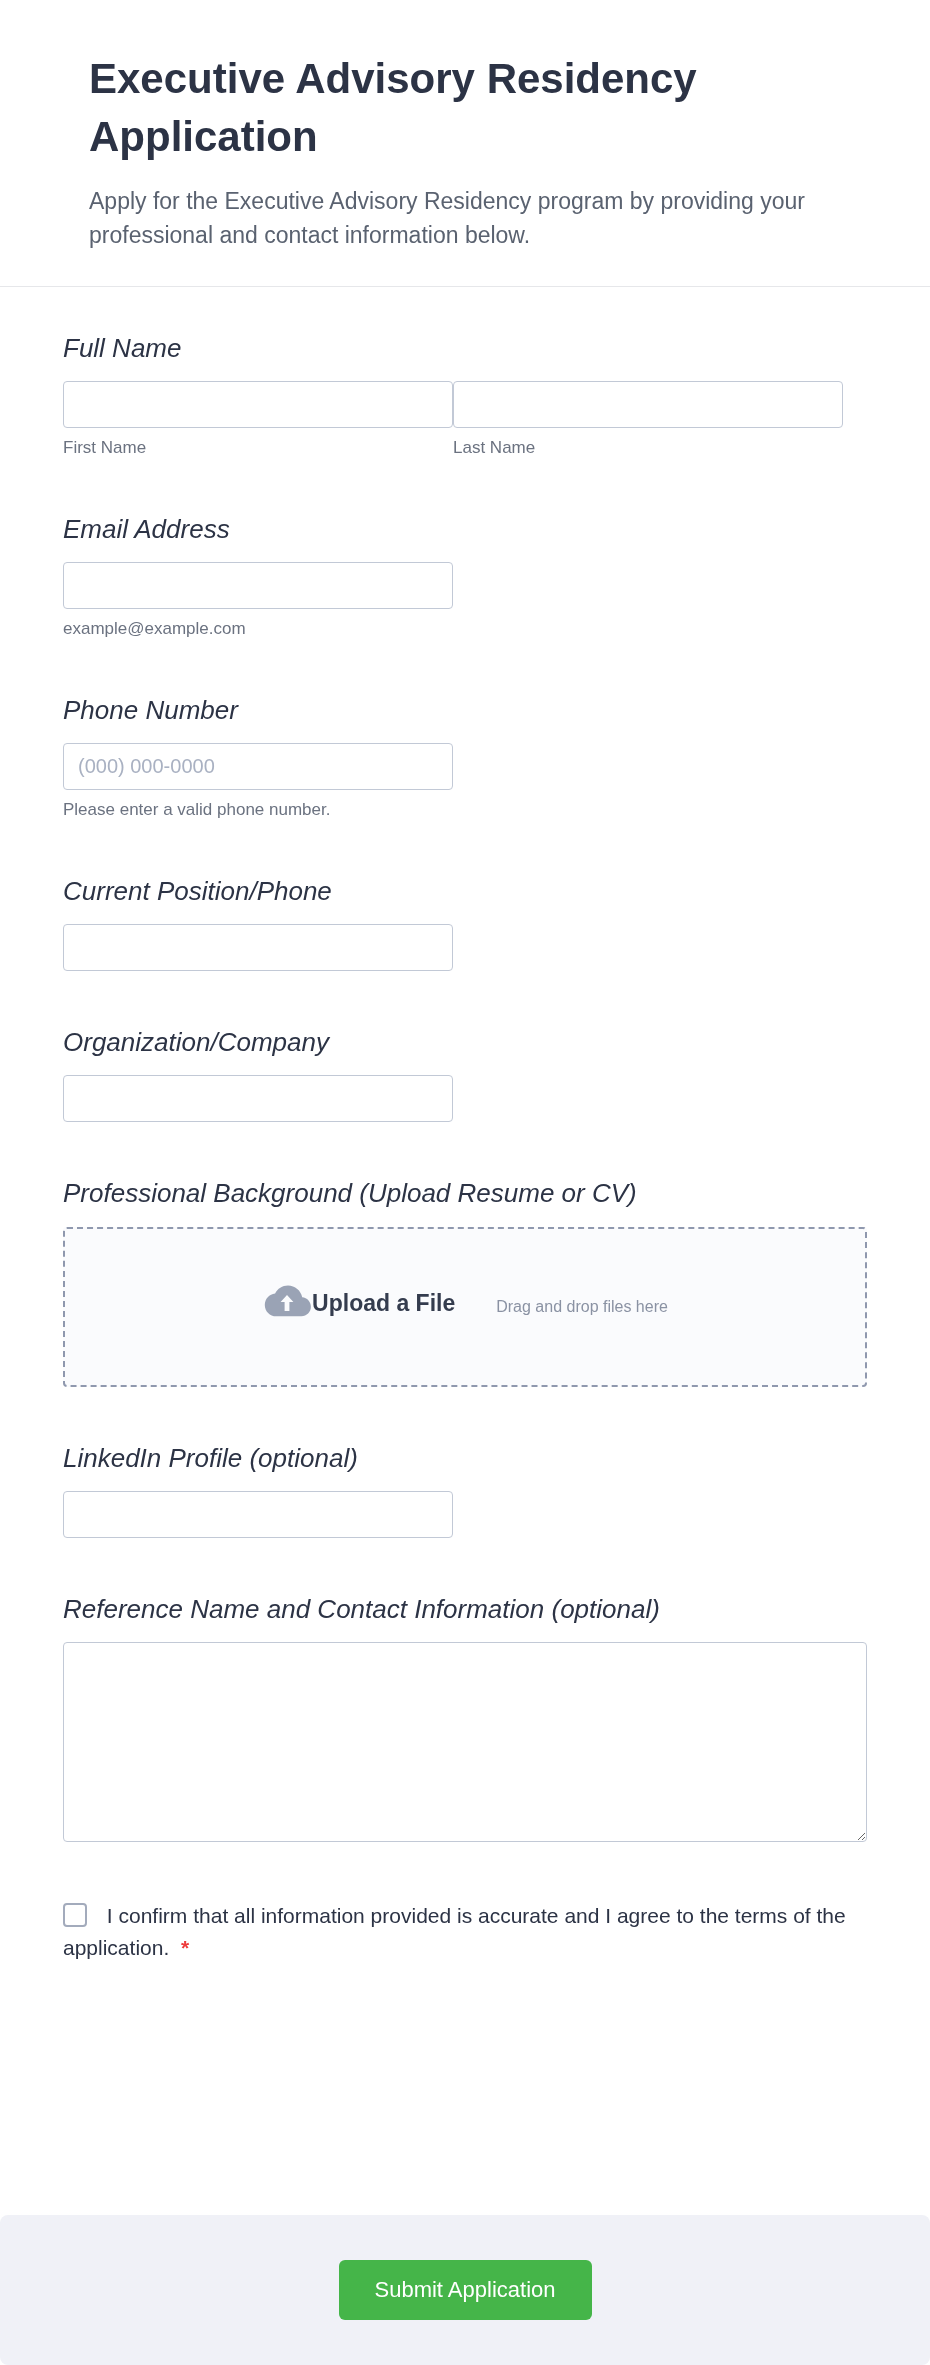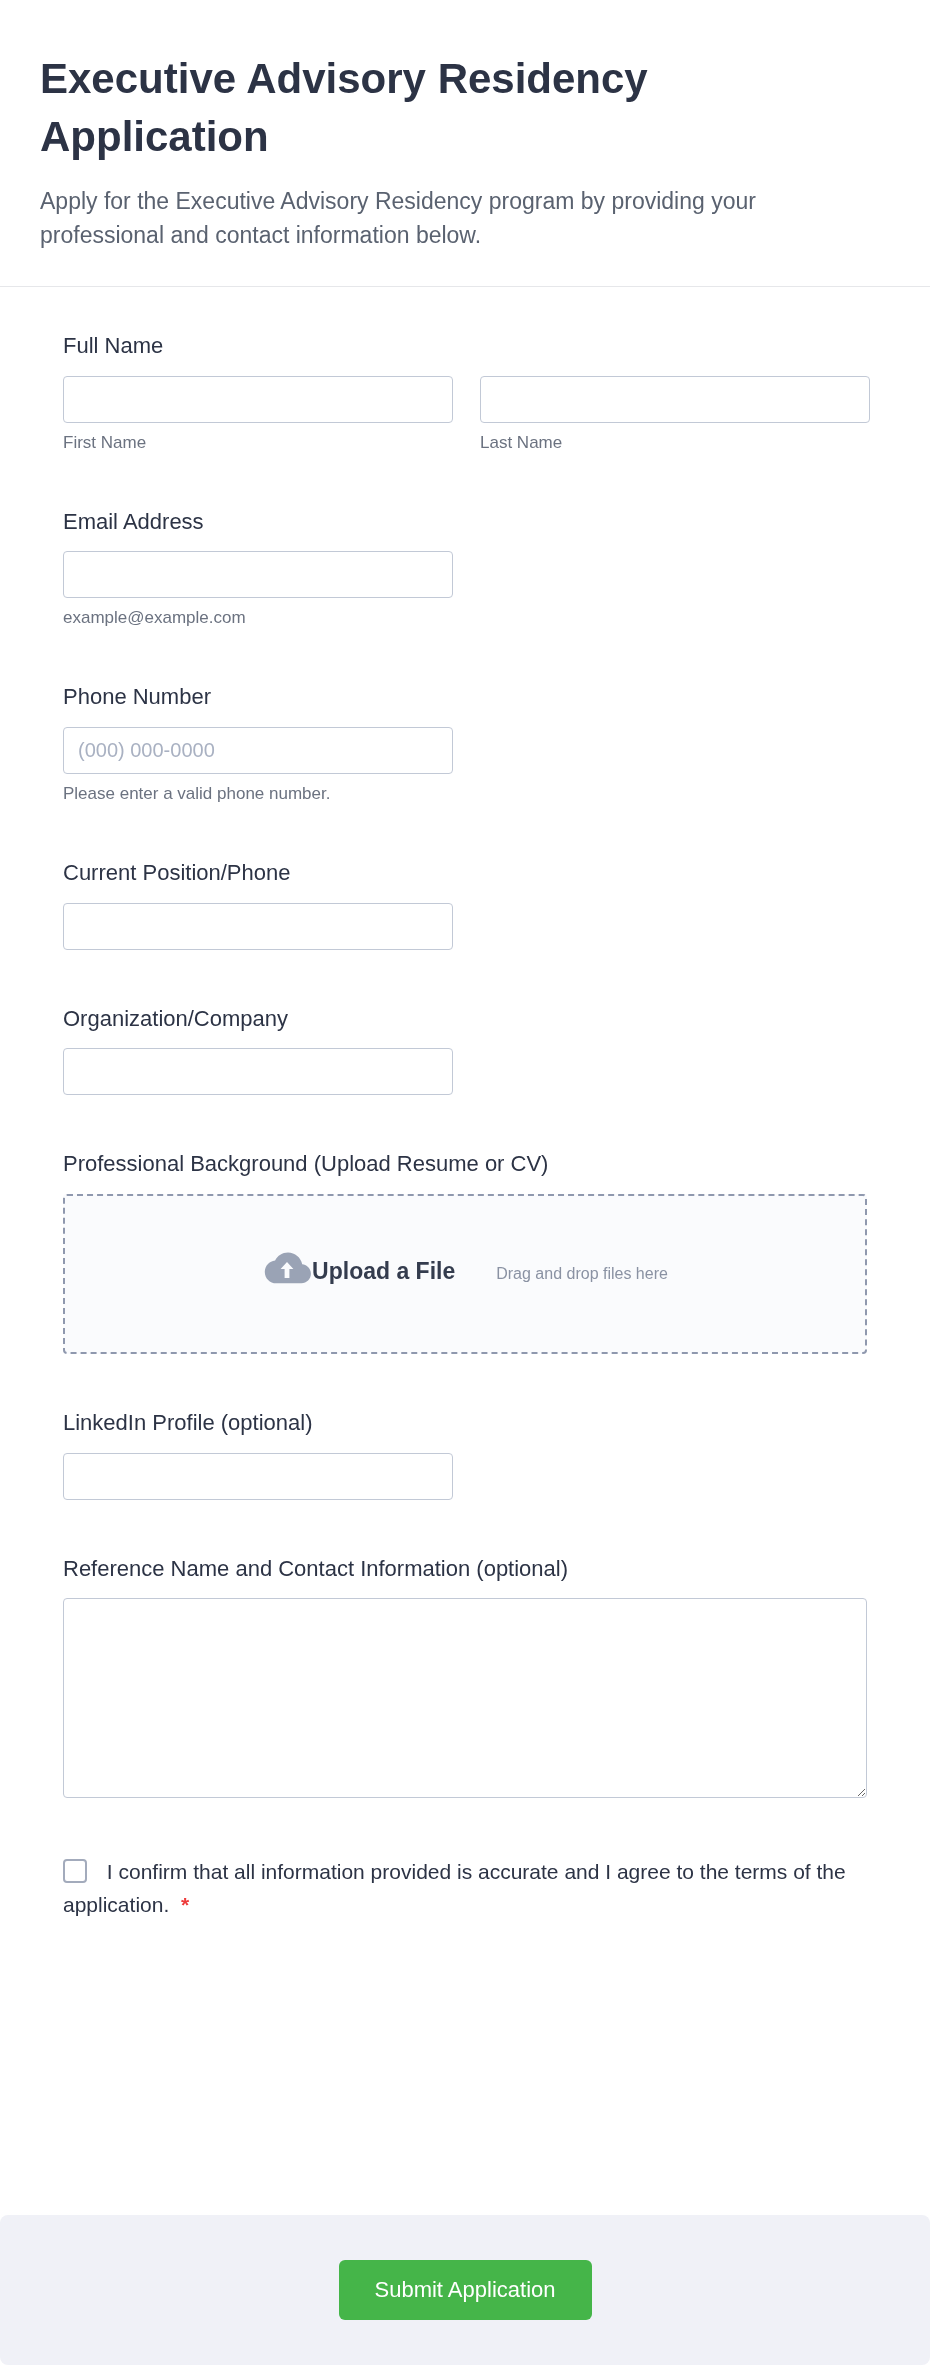--- a/index.html
+++ b/index.html
@@ -10,21 +10,21 @@
     color: #2c3345;
   }
   .page {
     position: relative;
     width: 930px;
     height: 2365px;
     background: #ffffff;
     overflow: hidden;
   }
   .form-header {
-    padding: 50px 63px 34px 40px;
+    padding: 50px 63px 34px 89px;
     border-bottom: 1px solid #e6e7ea;
   }
   .form-title {
     margin: 0 0 18px 0;
     font-size: 42px;
     line-height: 1.38;
     font-weight: 700;
     color: #2c3345;
     max-width: 760px;
   }
@@ -34,44 +34,44 @@
     line-height: 1.48;
     color: #5a6270;
     max-width: 800px;
   }
   .form-body {
     padding: 44px 63px 0 63px;
   }
   .field { margin-bottom: 54px; }
   .label {
     display: block;
-    font-size: 22px;
+    font-size: 26px;
     font-weight: 500;
     color: #2c3345;
     margin-bottom: 15px;
     line-height: 1.35;
     max-width: 804px;
+    font-style: italic;
   }
   .text-input {
     height: 47px;
     width: 390px;
     border: 1px solid #c2c9d6;
     border-radius: 4px;
     background: #ffffff;
     font-family: "Liberation Sans", sans-serif;
     font-size: 20px;
     color: #2c3345;
     padding: 8px 14px;
     box-sizing: border-box;
     outline: none;
   }
   .text-input::placeholder { color: #a9b1c2; }
   .name-row {
     display: flex;
-    gap: 27px;
   }
   .name-col { flex: 0 0 390px; }
   .sublabel {
     font-size: 17px;
     color: #6b7280;
     margin-top: 10px;
   }
   .upload-area {
     width: 804px;
     height: 160px;

